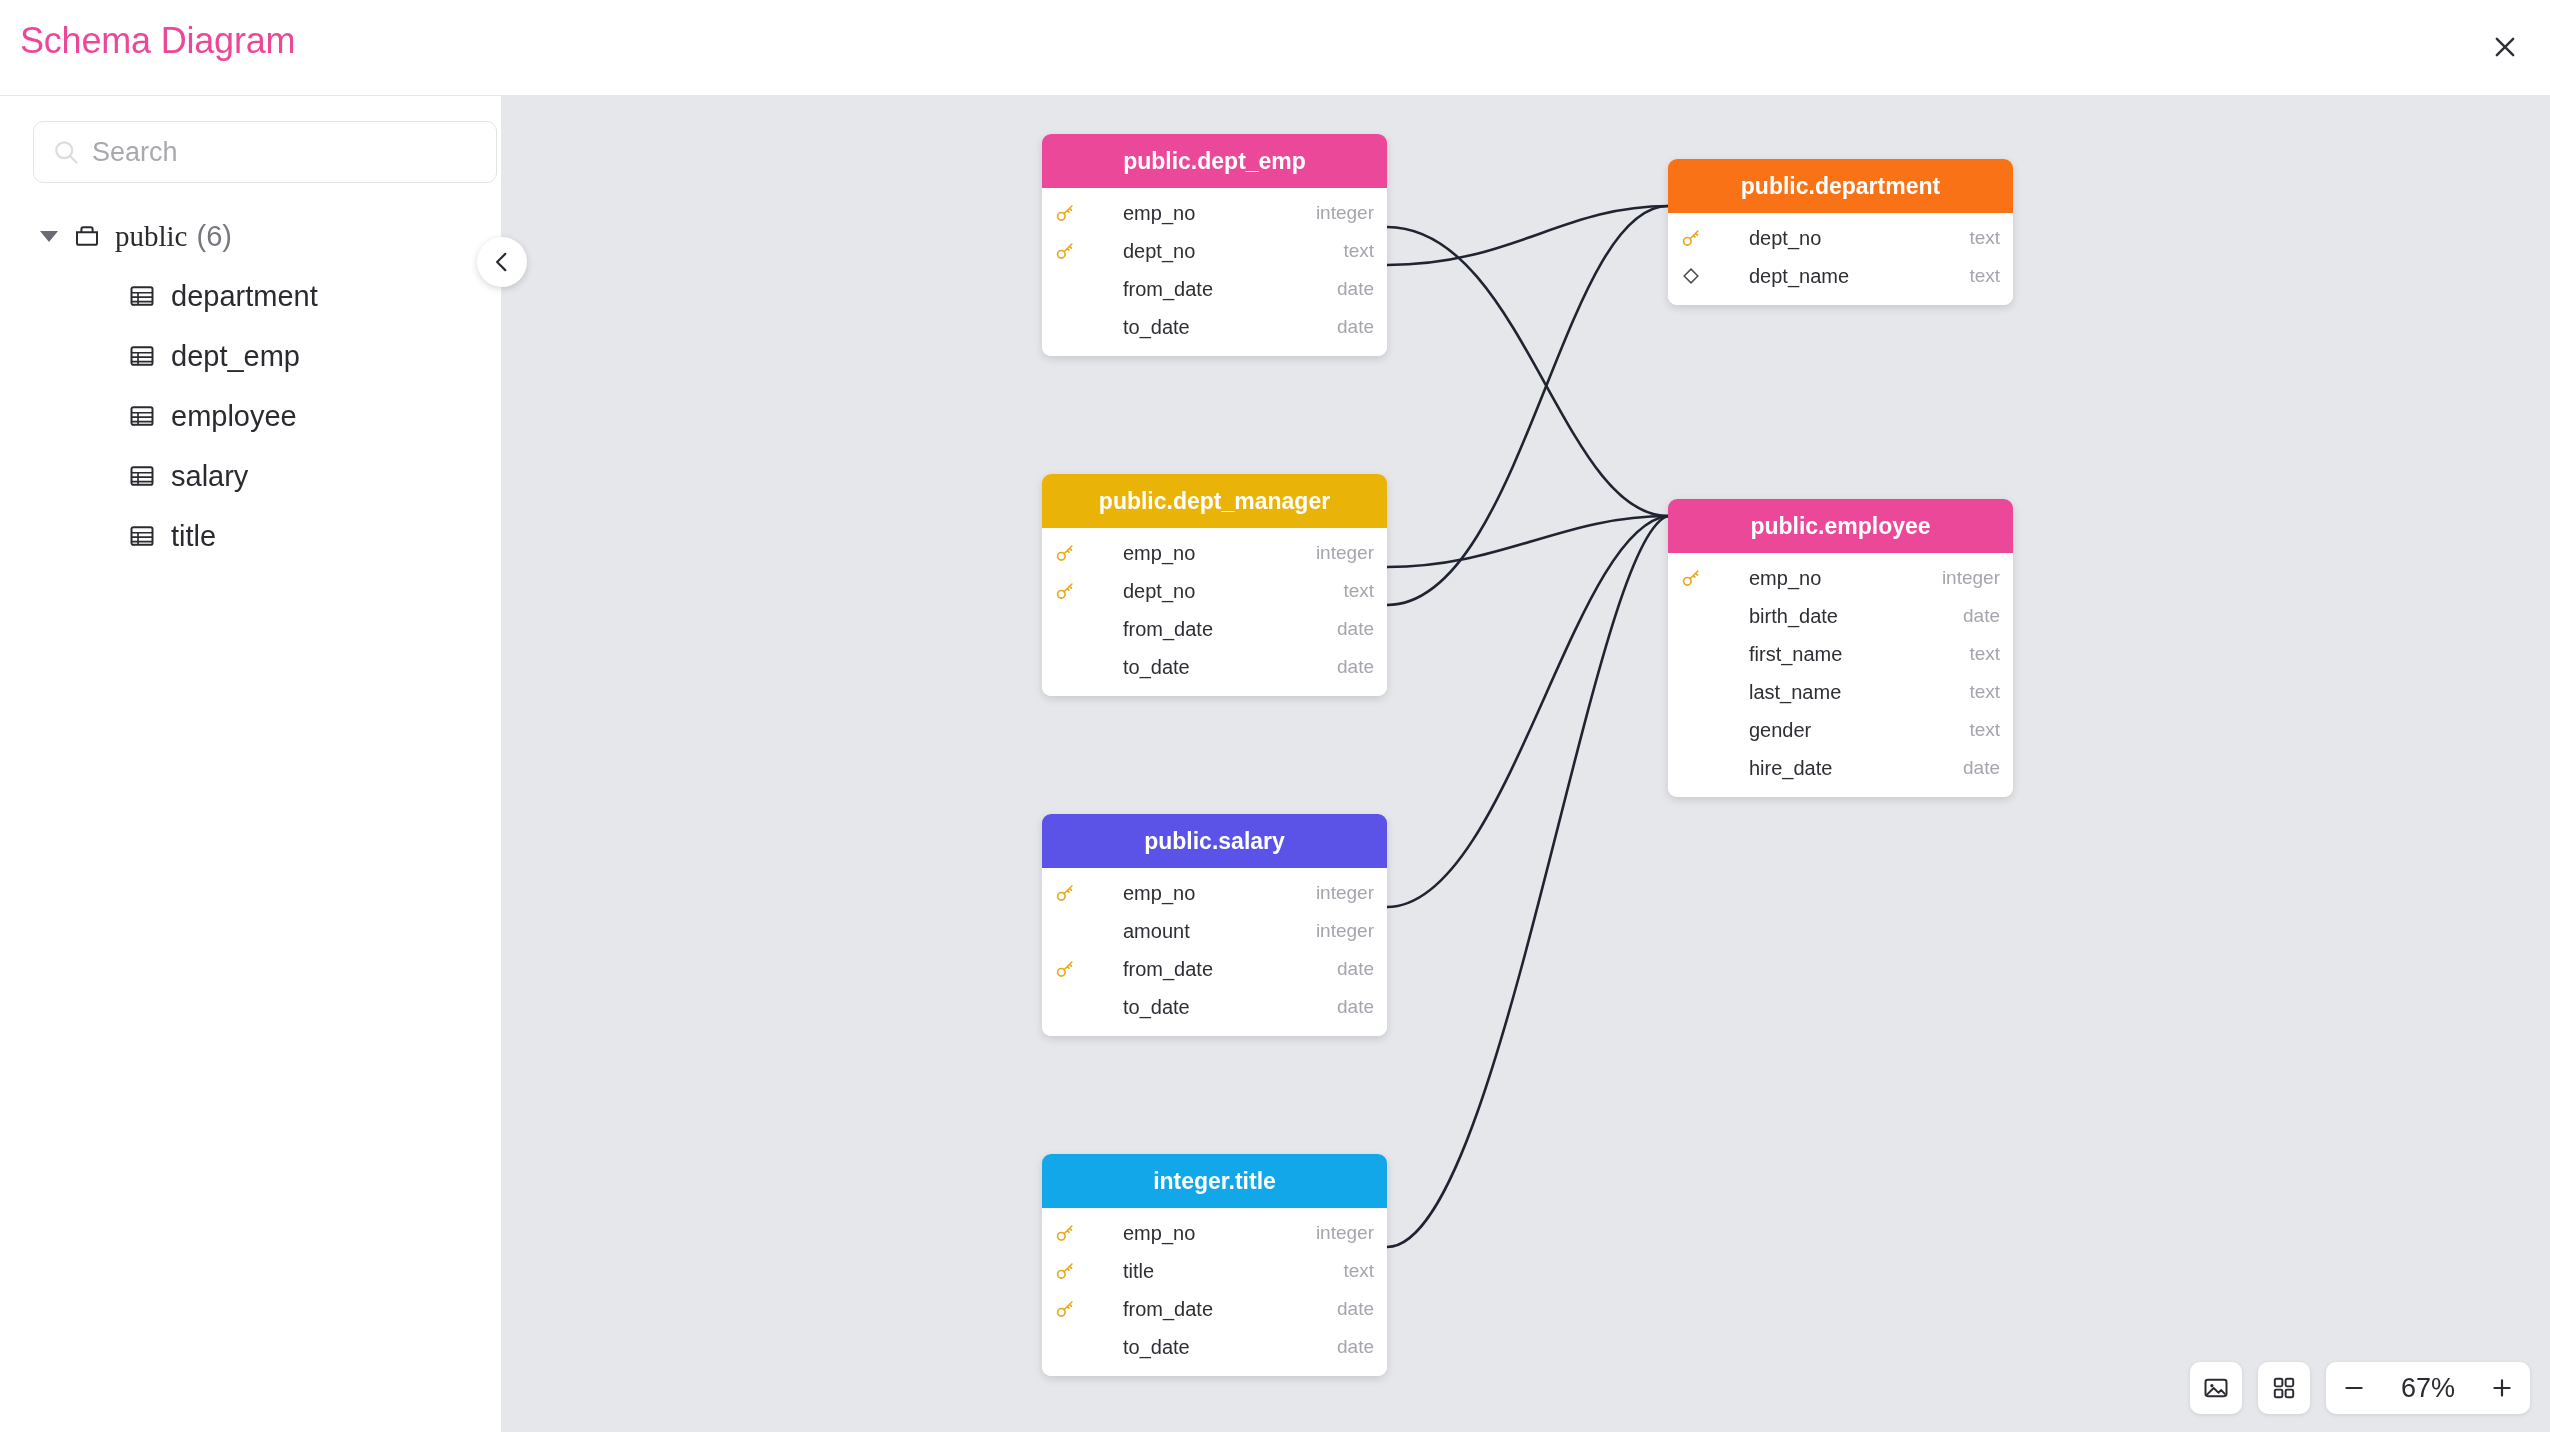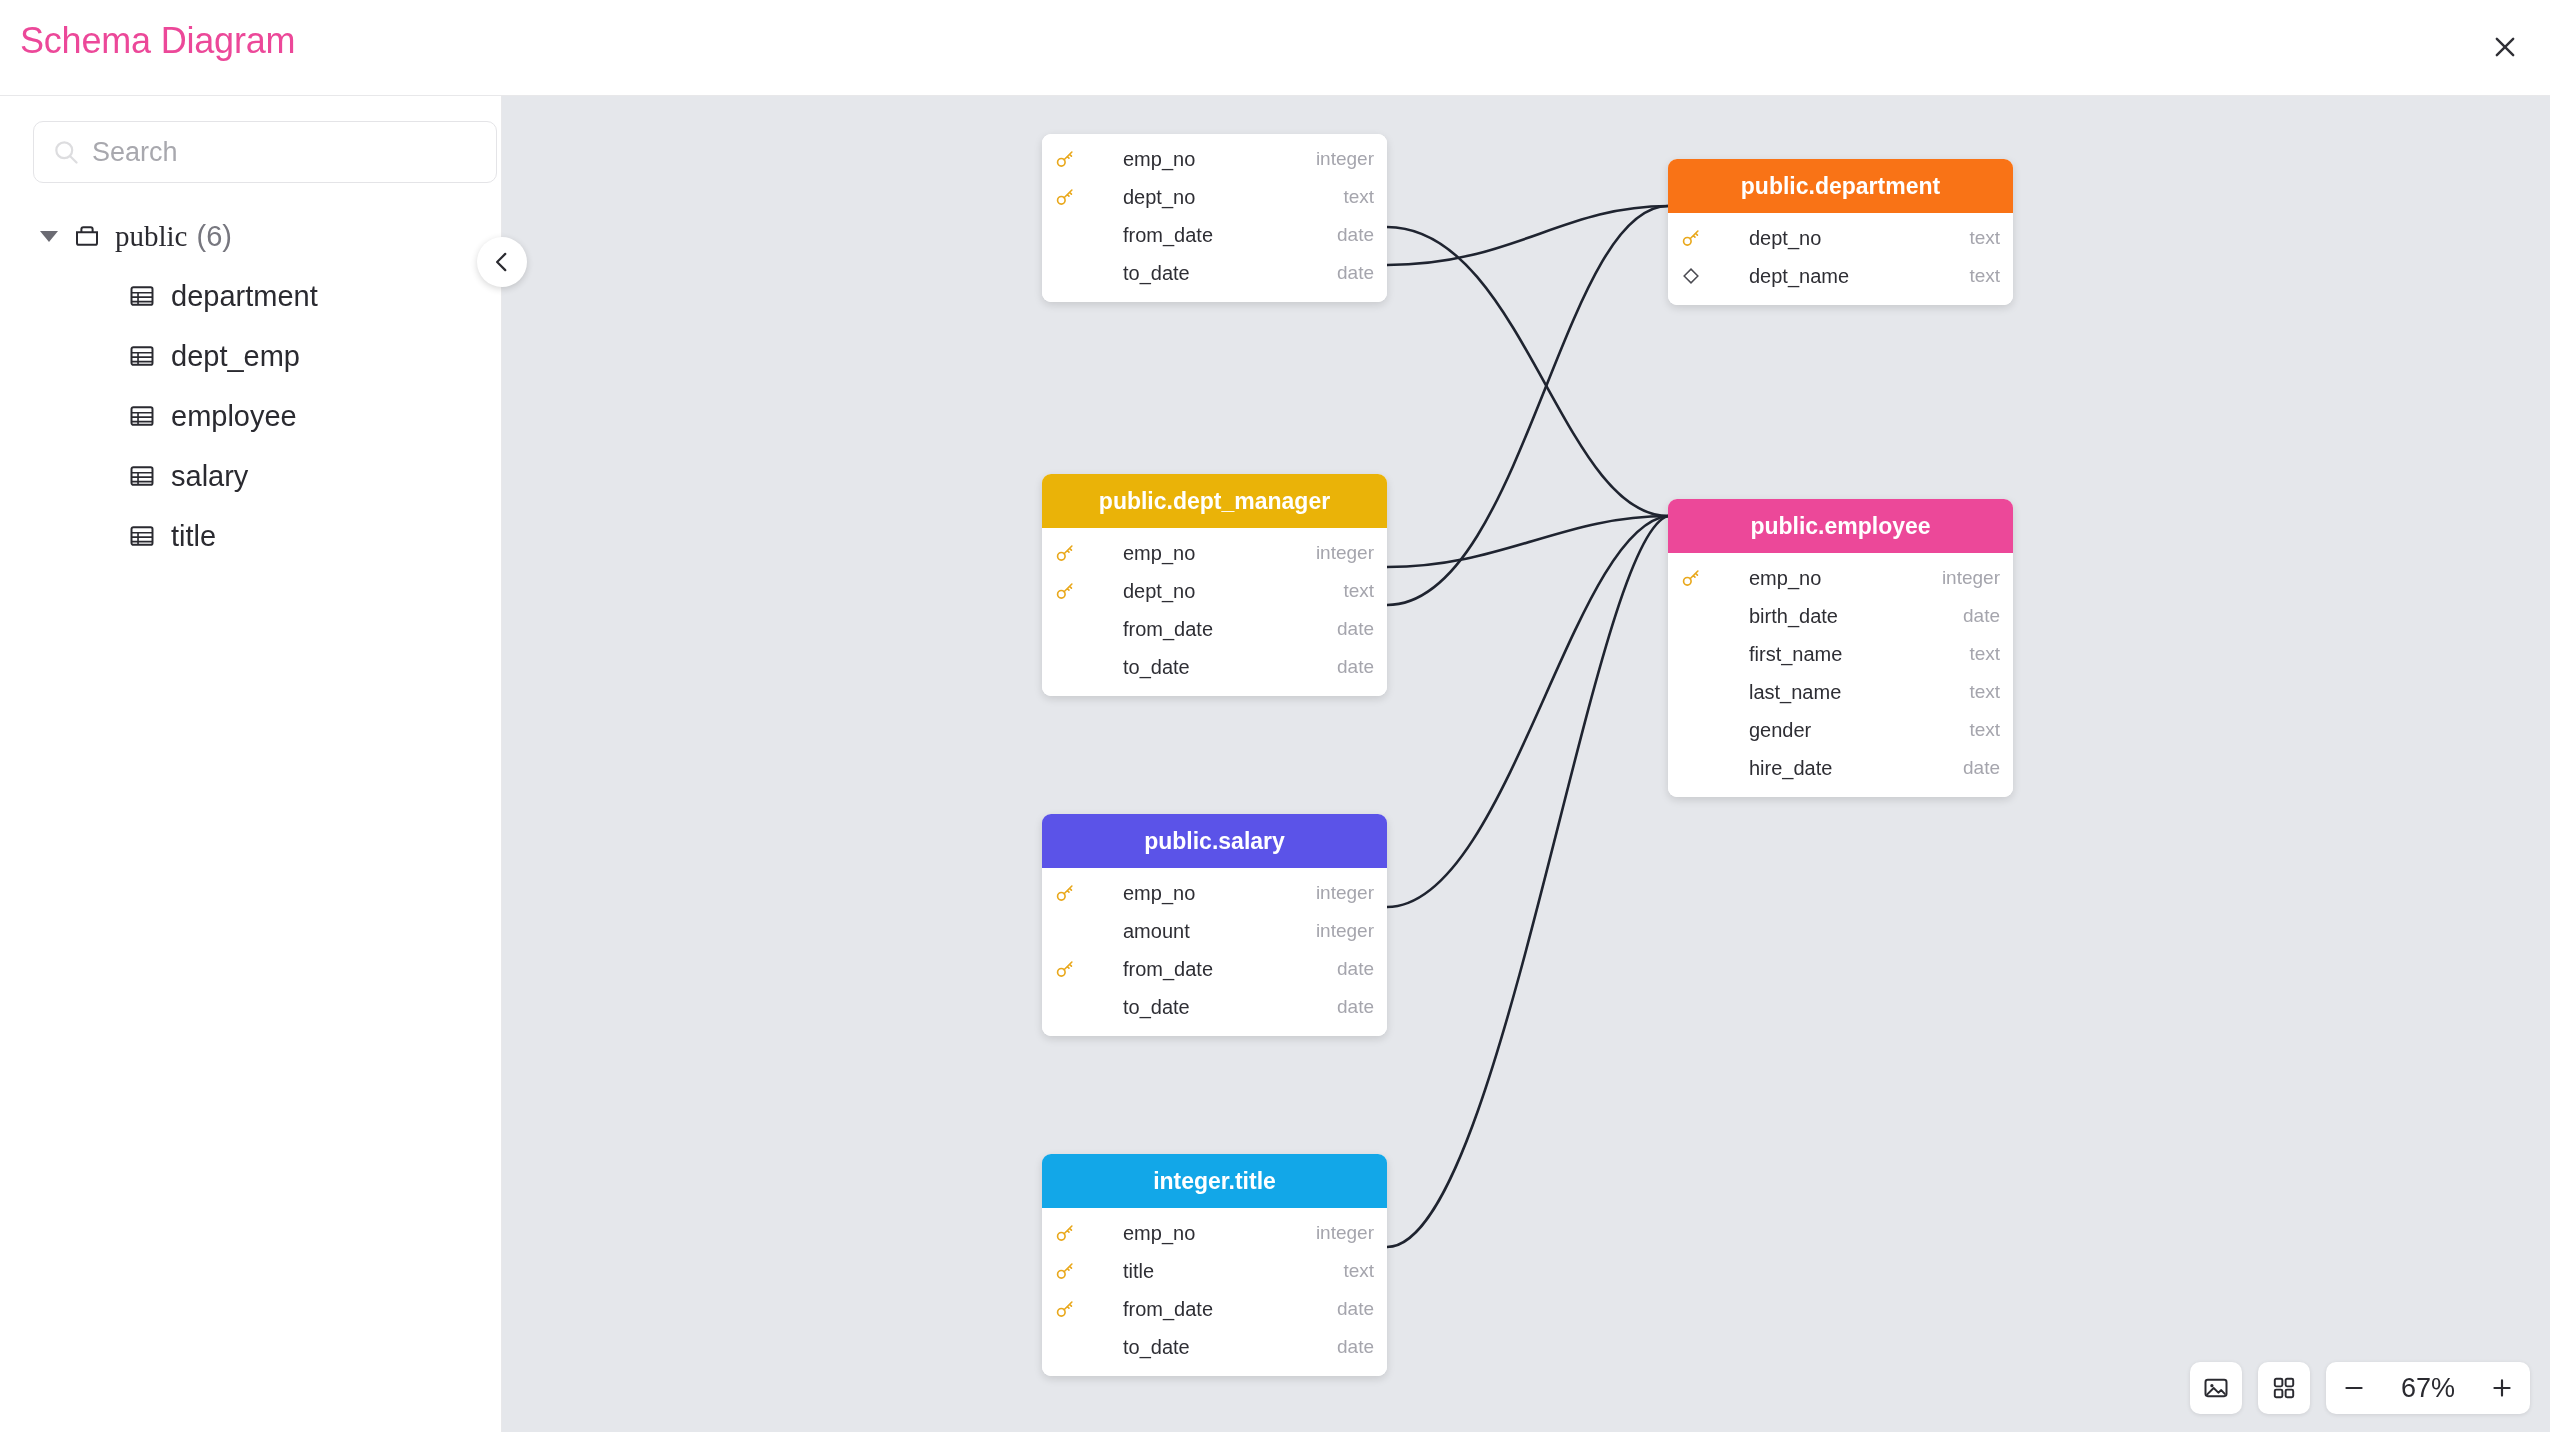--- a/index.html
+++ b/index.html
@@ -251,20 +251,23 @@
         <path d="M861,131 L885,131 M861,121 L885,131 M861,141 L885,131"></path>
         <path d="M861,169 L885,169 M861,159 L885,169 M861,179 L885,169"></path>
         <path d="M861,471 L885,471 M861,461 L885,471 M861,481 L885,471"></path>
         <path d="M861,509 L885,509 M861,499 L885,509 M861,519 L885,509"></path>
         <path d="M861,811 L885,811 M861,801 L885,811 M861,821 L885,811"></path>
         <path d="M861,1151 L885,1151 M861,1141 L885,1151 M861,1161 L885,1151"></path>
       </g>
     </svg>
     <div id="cards">
         <div class="card" style="left: 540px; top: 38px;">
+          <div class="card-header" style="background:#ec4899">
+            <span>public.dept_emp</span>
+          </div>
           <div class="card-body">
             <div class="col-row">
               <svg class="col-ico" viewBox="0 0 24 24">
                 <circle cx="8" cy="15.6" r="4.1" stroke="#e9a81c" stroke-width="1.8" fill="none"></circle>
                 <path d="M11 12.8 L19.5 4.4 M17 6.9 L19 8.9 M14.6 9.3 L16.3 11" stroke="#e9a81c" stroke-width="1.8" fill="none" stroke-linecap="round"></path>
               </svg>
               <span class="col-name">emp_no</span>
               <span class="col-type">integer</span>
             </div>
             <div class="col-row">

